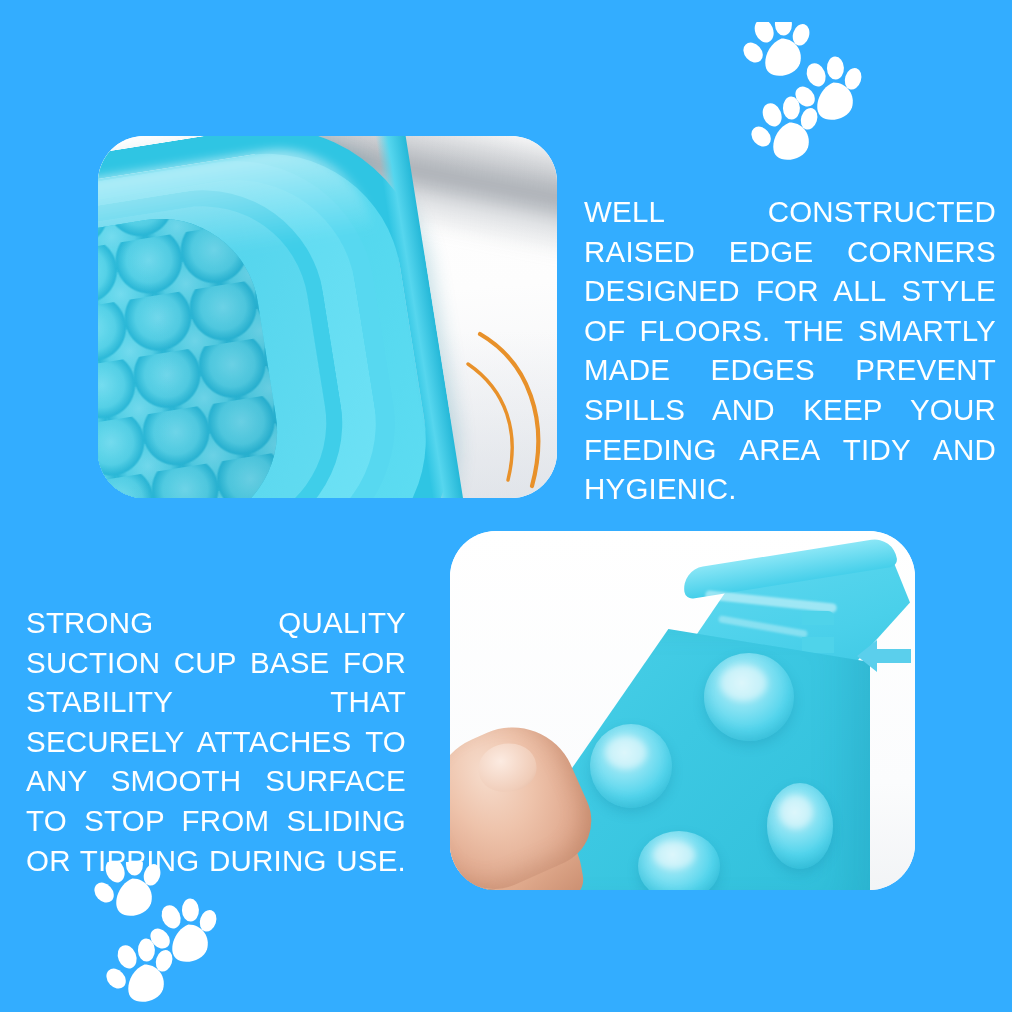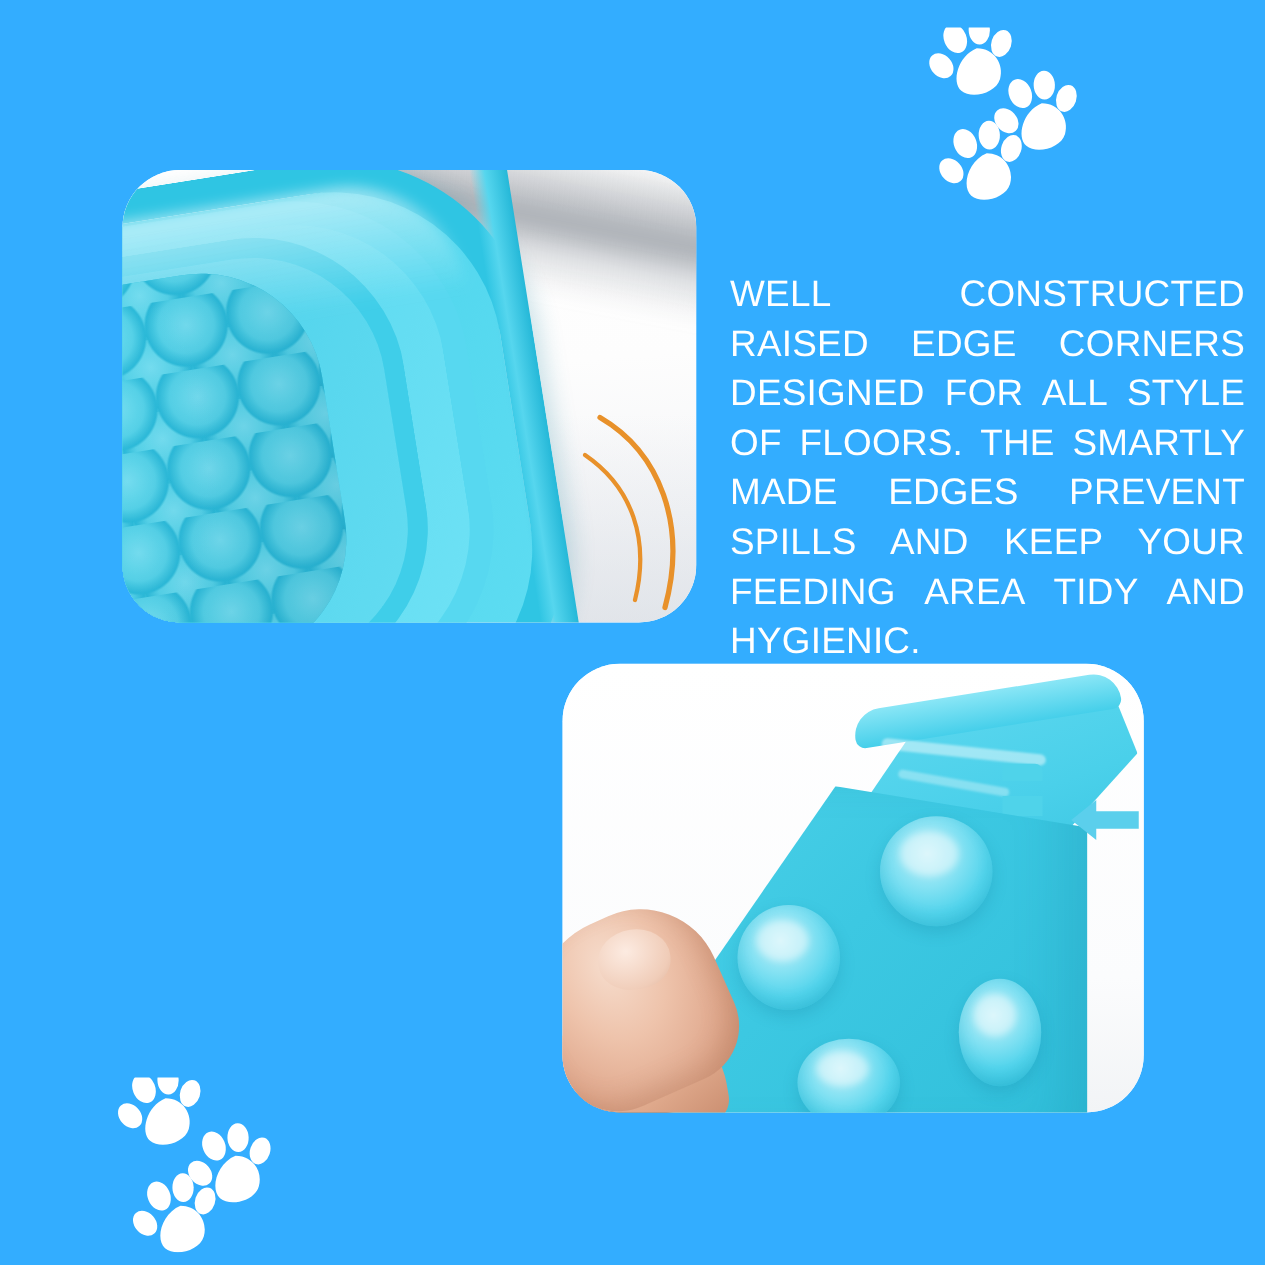--- a/index.html
+++ b/index.html
@@ -19,21 +19,21 @@
     font-size:29.5px;
     line-height:39.6px;
     letter-spacing:0.2px;
     text-align:justify;
     text-transform:uppercase;
     font-weight:400;
     word-spacing:0.5px;
     -webkit-font-smoothing:antialiased;
   }
   .feature-text::after { content:""; display:inline-block; width:100%; }
-  #text-edges { left:584px; top:216px; width:412px; }
+  #text-edges { left:584px; top:192px; width:412px; }
   #text-suction { left:26px; top:603px; width:380px; }
 
   
   .photo-card {
     position:absolute;
     background:#FFFFFF;
     overflow:hidden;
   }
   #card-edge-detail {
     left:98px; top:136px; width:459px; height:362px;
@@ -261,20 +261,21 @@
     <div class="arc-wrap">
       <svg width="110" height="165" viewBox="0 0 110 165" aria-hidden="true">
         <path d="M14 6 C 62 34, 84 92, 66 158" fill="none" stroke="#E8912A" stroke-width="4.2" stroke-linecap="round"></path>
         <path d="M2 36 C 40 62, 54 104, 42 152" fill="none" stroke="#E8912A" stroke-width="3.4" stroke-linecap="round"></path>
       </svg>
     </div>
   </div>
 
   <div class="feature-text" id="text-edges">WELL CONSTRUCTED RAISED EDGE CORNERS DESIGNED FOR ALL STYLE OF FLOORS. THE SMARTLY MADE EDGES PREVENT SPILLS AND KEEP YOUR FEEDING AREA TIDY AND HYGIENIC.</div>
 
+  <div class="feature-text" id="text-suction">STRONG QUALITY SUCTION CUP BASE FOR STABILITY THAT SECURELY ATTACHES TO ANY SMOOTH SURFACE TO STOP FROM SLIDING OR TIPPING DURING USE.</div>
 
   <div class="photo-card" id="card-suction-detail">
     <div class="white-bg2"></div>
 
     <div class="mat-flap"></div>
     <div class="flap-lip"></div>
     <div class="flap-crease"></div>
     <div class="flap-crease2"></div>
     <div class="mat-teeth"></div>
 

